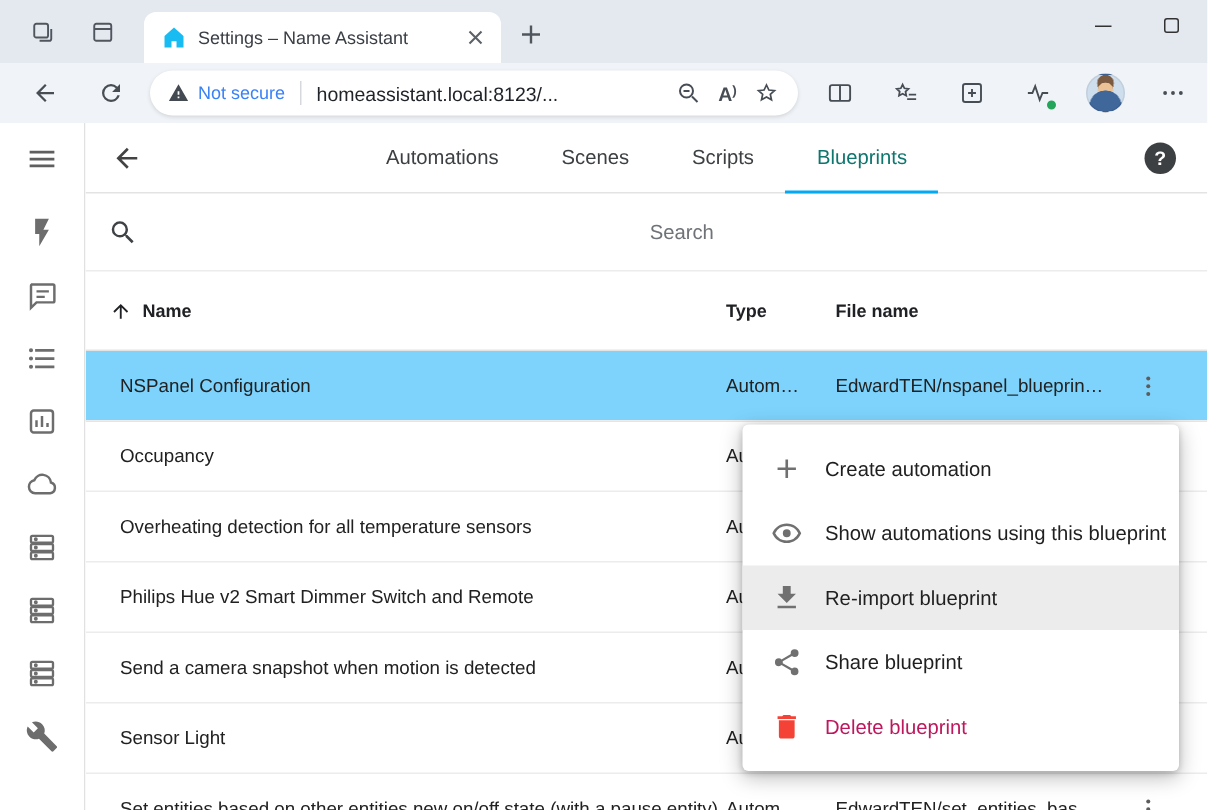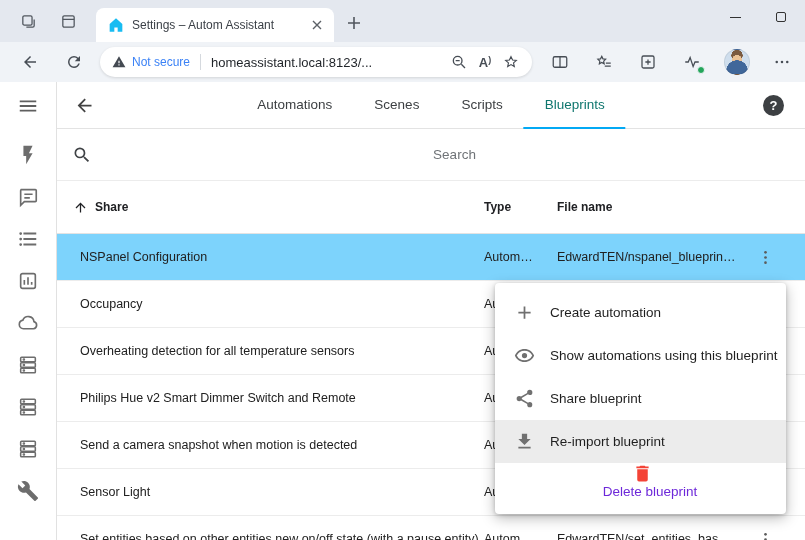--- a/index.html
+++ b/index.html
@@ -76,21 +76,21 @@
 
   .rows{flex:1;overflow:hidden;}
   .ha-row{height:47px;border-bottom:1px solid #ececec;display:flex;align-items:center;font-size:12.5px;color:#212121;}
   .ha-row.selected{background:#7dd3fc;}
 
   
   .ctx-menu{position:absolute;left:495px;top:201px;width:291px;background:#fff;border-radius:4px;padding:8px 0;z-index:20;
     box-shadow:0 4px 14px rgba(0,0,0,.28),0 1px 4px rgba(0,0,0,.18);}
   .ctx-item{height:43px;display:flex;align-items:center;padding:0 0 0 19px;font-size:13.5px;color:#1f1f1f;white-space:nowrap;}
   .ctx-item.hovered{background:#ececec;}
-  .ctx-item.danger{color:#6d28d9;flex-direction:column;}
+  .ctx-item.danger{color:#be185d;}
   .ctx-item svg{width:21px;height:21px;flex:none;margin-right:15px;color:#707070;}
   .ctx-item.danger svg{color:#f44336;}
 </style>
 </head>
 <body>
 
 <div class="window">
 
   <div class="titlebar">
     <div class="tb-icon" style="left:16px">
@@ -103,21 +103,21 @@
       <svg viewBox="0 0 24 24" fill="none" stroke="currentColor" stroke-width="1.8">
           <rect x="4" y="4" width="16" height="16" rx="2"></rect>
           <path d="M4 9h16"></path>
         </svg>
     </div>
 
     <div class="browser-tab">
       <svg class="favicon" viewBox="0 0 24 24">
           <path fill="#18bcf2" d="M12 2 2.5 10.5V22h7v-6.2h5V22h7V10.5L12 2Z"></path>
         </svg>
-      <span class="tab-title">Settings – Autom Assistant</span>
+      <span class="tab-title">Settings – Name Assistant</span>
       <span class="tab-close">
         <svg viewBox="0 0 10 10" stroke="currentColor" stroke-width="1.4" fill="none">
             <path d="M1 1l8 8M9 1l-8 8"></path>
           </svg>
       </span>
     </div>
 
     <div class="new-tab">
       <svg viewBox="0 0 14 14" stroke="currentColor" stroke-width="1.6" fill="none">
           <path d="M7 1v12M1 7h12"></path>
@@ -297,21 +297,21 @@
             <path d="M9.5 3A6.5 6.5 0 0 1 16 9.5c0 1.61-.59 3.09-1.56 4.23l.27.27h.79l5 5-1.5 1.5-5-5v-.79l-.27-.27A6.52 6.52 0 0 1 9.5 16 6.5 6.5 0 0 1 3 9.5 6.5 6.5 0 0 1 9.5 3m0 2C7 5 5 7 5 9.5S7 14 9.5 14 14 12 14 9.5 12 5 9.5 5Z"></path>
           </svg>
         <input class="search-input" placeholder="Search" style="">
       </div>
 
       <div class="thead">
         <div class="c-name">
           <svg viewBox="0 0 24 24" fill="currentColor">
               <path d="M13 20h-2V8l-5.5 5.5-1.42-1.42L12 4.16l7.92 7.92-1.42 1.42L13 8v12Z"></path>
             </svg>
-          <span>Share</span>
+          <span>Name</span>
         </div>
         <div class="c-type">Type</div>
         <div class="c-file">File name</div>
         <div class="c-menu"></div>
       </div>
 
       <div class="rows">
 
         <div class="ha-row selected">
           <div class="c-name">NSPanel Configuration</div>
@@ -413,31 +413,31 @@
             <path d="M19 13h-6v6h-2v-6H5v-2h6V5h2v6h6v2Z"></path>
           </svg>
         <span>Create automation</span>
       </div>
       <div class="ctx-item">
         <svg viewBox="0 0 24 24" fill="currentColor">
             <path d="M12 9a3 3 0 0 1 3 3 3 3 0 0 1-3 3 3 3 0 0 1-3-3 3 3 0 0 1 3-3m0-4.5c5 0 9.27 3.11 11 7.5-1.73 4.39-6 7.5-11 7.5S2.73 16.39 1 12c1.73-4.39 6-7.5 11-7.5M3.18 12A9.82 9.82 0 0 0 12 17.5 9.82 9.82 0 0 0 20.82 12 9.82 9.82 0 0 0 12 6.5 9.82 9.82 0 0 0 3.18 12Z"></path>
           </svg>
         <span>Show automations using this blueprint</span>
       </div>
+      <div class="ctx-item hovered">
+        <svg viewBox="0 0 24 24" fill="currentColor">
+            <path d="M5 20h14v-2H5v2M19 9h-4V3H9v6H5l7 7 7-7Z"></path>
+          </svg>
+        <span>Re-import blueprint</span>
+      </div>
       <div class="ctx-item">
         <svg viewBox="0 0 24 24" fill="currentColor">
             <path d="M18 16.08c-.76 0-1.44.3-1.96.77L8.91 12.7c.05-.23.09-.46.09-.7s-.04-.47-.09-.7l7.05-4.11c.54.5 1.25.81 2.04.81a3 3 0 0 0 3-3 3 3 0 0 0-3-3 3 3 0 0 0-3 3c0 .24.04.47.09.7L8.04 9.81C7.5 9.31 6.79 9 6 9a3 3 0 0 0-3 3 3 3 0 0 0 3 3c.79 0 1.5-.31 2.04-.81l7.12 4.16c-.05.21-.08.43-.08.65a2.92 2.92 0 0 0 2.92 2.92 2.92 2.92 0 0 0 2.92-2.92A2.92 2.92 0 0 0 18 16.08Z"></path>
           </svg>
         <span>Share blueprint</span>
-      </div>
-      <div class="ctx-item hovered">
-        <svg viewBox="0 0 24 24" fill="currentColor">
-            <path d="M5 20h14v-2H5v2M19 9h-4V3H9v6H5l7 7 7-7Z"></path>
-          </svg>
-        <span>Re-import blueprint</span>
       </div>
       <div class="ctx-item danger">
         <svg viewBox="0 0 24 24" fill="currentColor">
             <path d="M19 4h-3.5l-1-1h-5l-1 1H5v2h14V4M6 19a2 2 0 0 0 2 2h8a2 2 0 0 0 2-2V7H6v12Z"></path>
           </svg>
         <span>Delete blueprint</span>
       </div>
     </div>
 
   </div>

